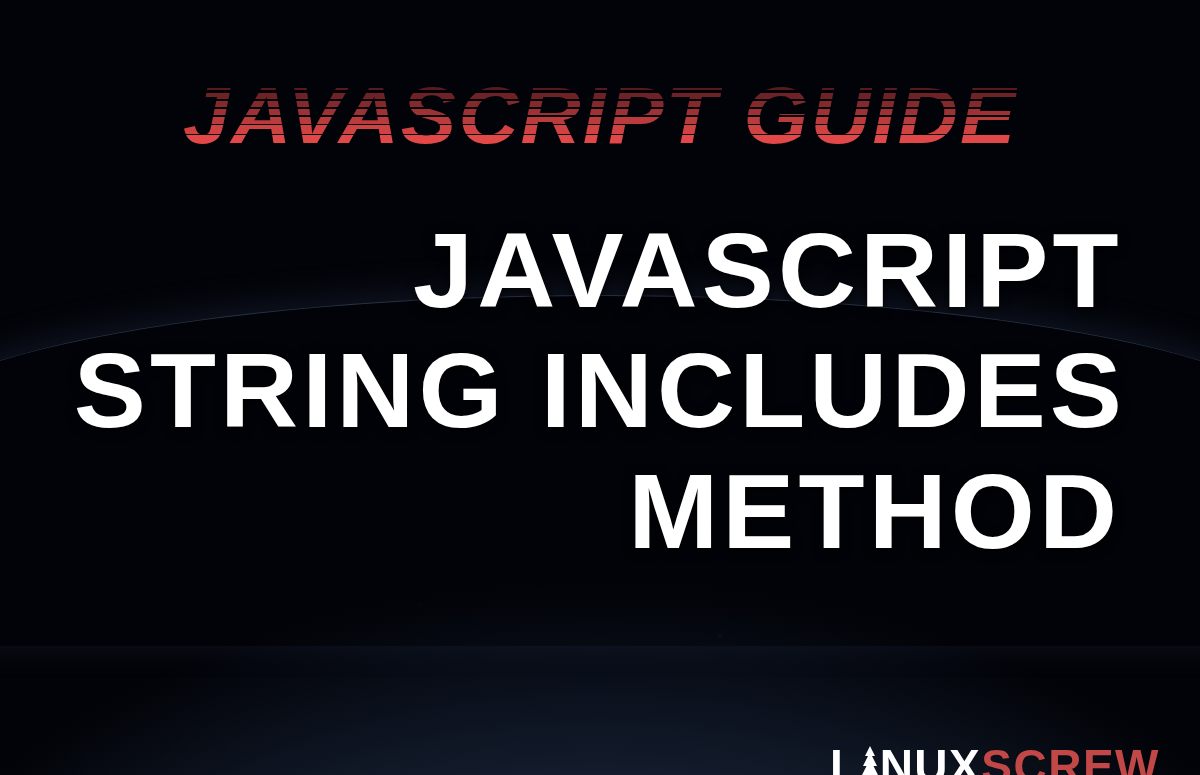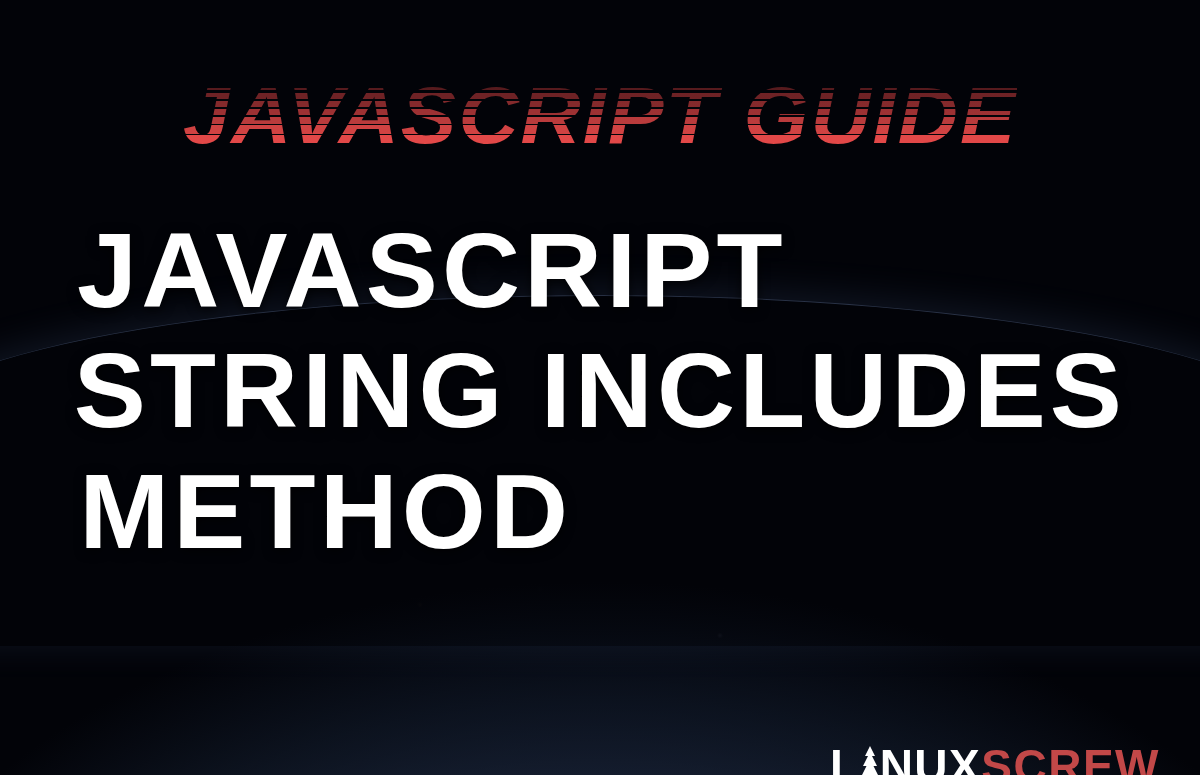--- a/index.html
+++ b/index.html
@@ -83,21 +83,21 @@
     -webkit-background-clip: text;
     background-clip: text;
     color: transparent;
   }
 
   
   .main-text {
     margin-top: 52px;
     display: flex;
     flex-direction: column;
-    align-items: flex-start;
+    align-items: flex-end;
     gap: 8px;
   }
   .main-line {
     font-family: Impact, "Arial Black", sans-serif;
     font-weight: 900;
     font-size: 106px;
     line-height: 1.06;
     letter-spacing: 4px;
     color: #ffffff;
     text-transform: uppercase;

